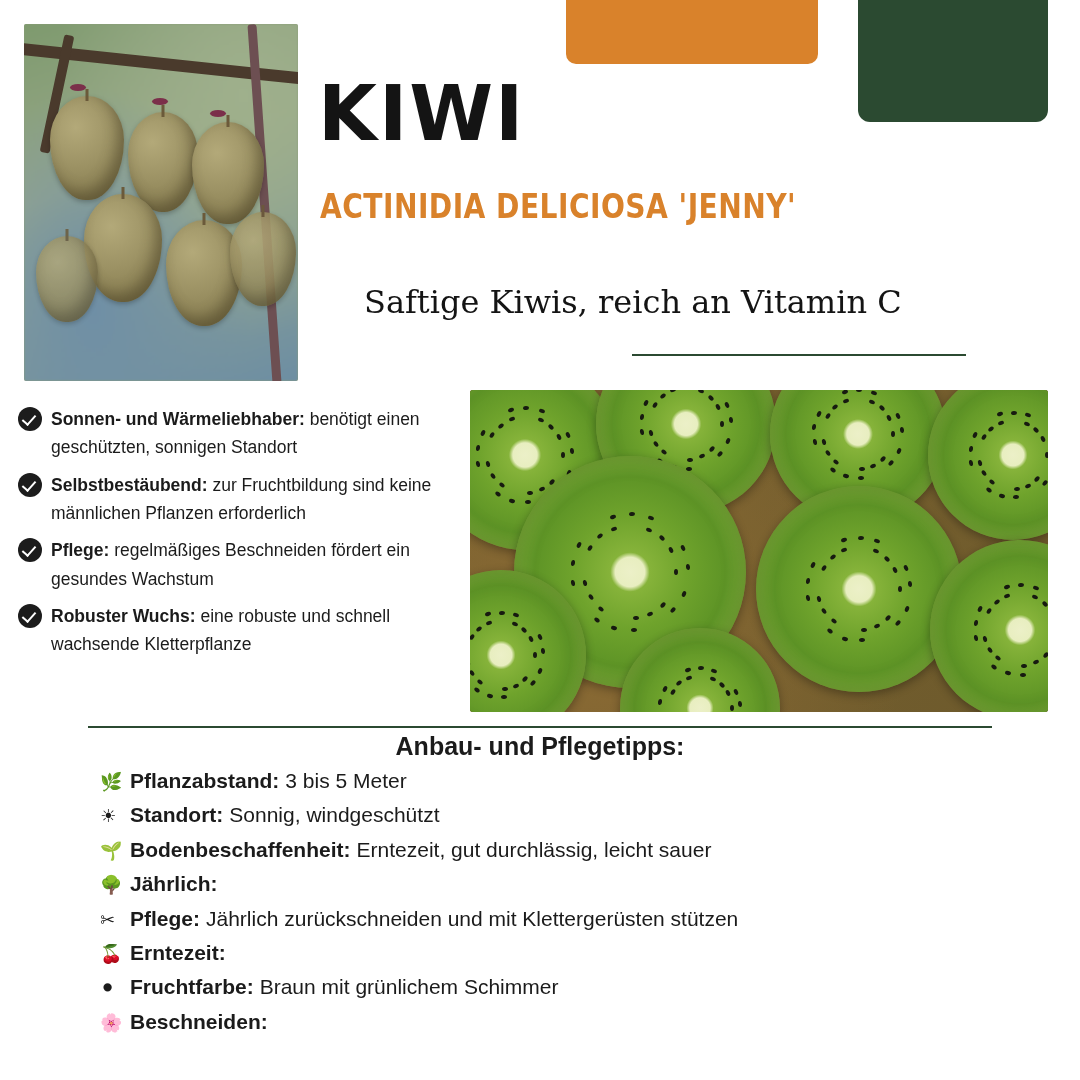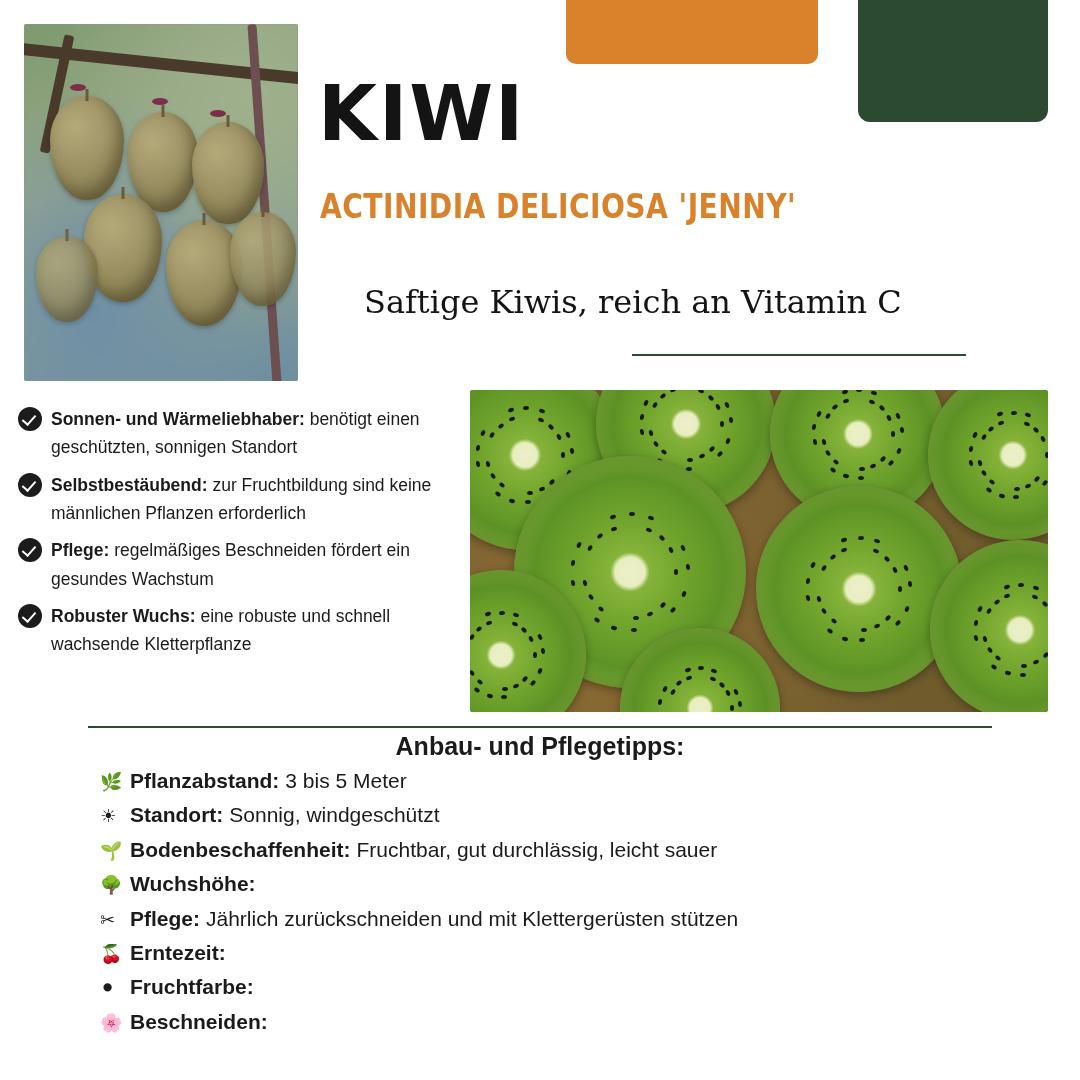--- a/index.html
+++ b/index.html
@@ -561,36 +561,37 @@
     <span class="val">3 bis 5 Meter</span>
   </div>
   <div class="tip">
     <span class="emoji">☀</span>
     <span class="lbl">Standort:</span>
     <span class="val">Sonnig, windgeschützt</span>
   </div>
   <div class="tip">
     <span class="emoji">🌱</span>
     <span class="lbl">Bodenbeschaffenheit:</span>
-    <span class="val">Fruchtbar, gut durchlässig, leicht sauer</span>
+    <span class="val">Erntezeit, gut durchlässig, leicht sauer</span>
   </div>
   <div class="tip">
     <span class="emoji">🌳</span>
-    <span class="lbl">Wuchshöhe:</span>
+    <span class="lbl">Jährlich:</span>
   </div>
   <div class="tip">
     <span class="emoji">✂</span>
     <span class="lbl">Pflege:</span>
     <span class="val">Jährlich zurückschneiden und mit Klettergerüsten stützen</span>
   </div>
   <div class="tip">
     <span class="emoji">🍒</span>
     <span class="lbl">Erntezeit:</span>
   </div>
   <div class="tip">
     <span class="emoji">⚫</span>
     <span class="lbl">Fruchtfarbe:</span>
+    <span class="val">Braun mit grünlichem Schimmer</span>
   </div>
   <div class="tip">
     <span class="emoji">🌸</span>
     <span class="lbl">Beschneiden:</span>
   </div>
 </div>
 
 </body></html>

